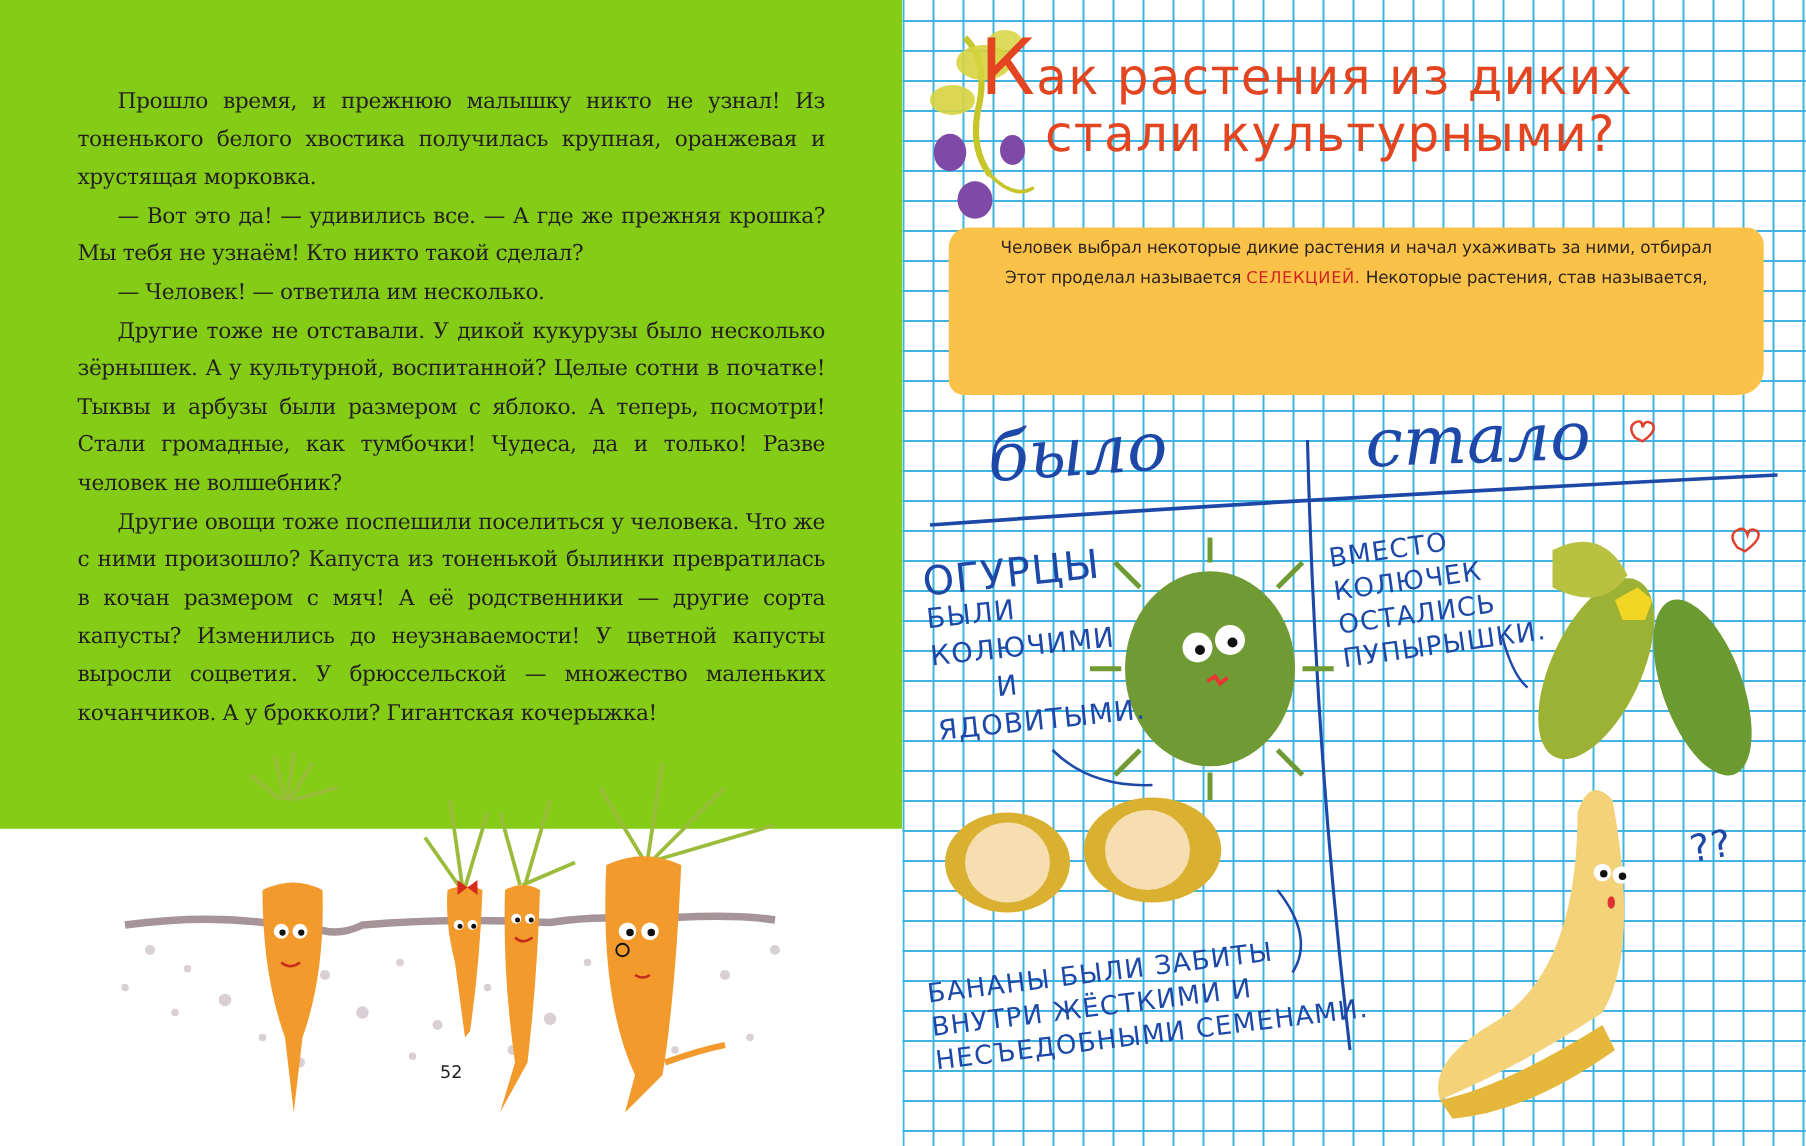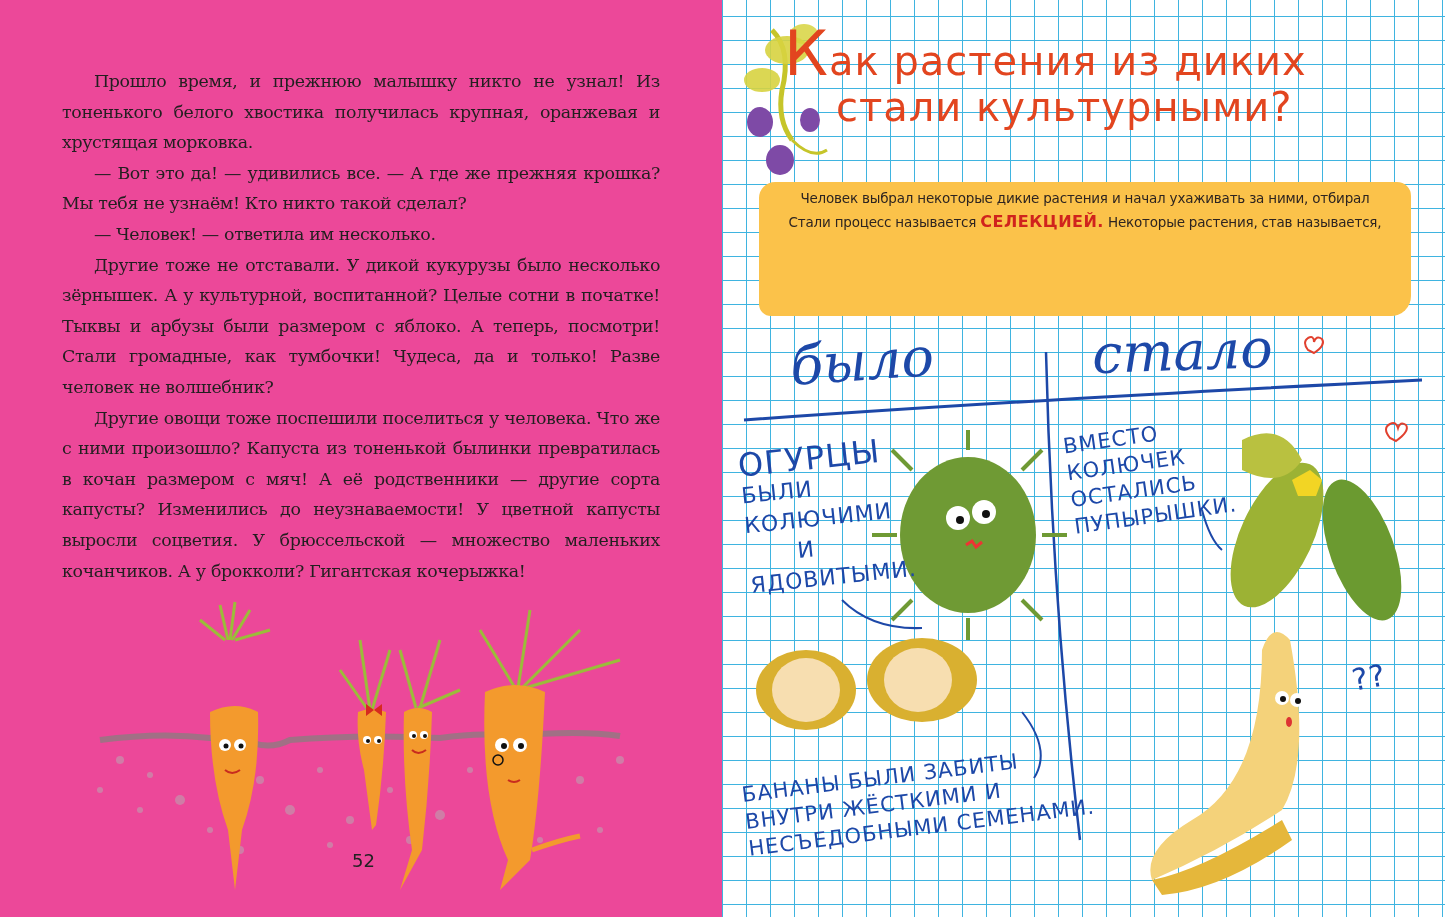--- a/index.html
+++ b/index.html
@@ -1,41 +1,41 @@
 <!DOCTYPE html>
 <html><head>
 <meta charset="utf-8">
 <style>
   * { box-sizing: border-box; margin: 0; padding: 0; }
   html, body { width: 1445px; height: 917px; overflow: hidden; background: #fff; }
   body { position: relative; font-family: "Liberation Serif", serif; color: #231f20; }
 
   
-  .left-page { position: absolute; left: 0; top: 0; width: 722px; height: 917px; background: #ec4899; }
+  .left-page { position: absolute; left: 0; top: 0; width: 722px; height: 663px; background: #84cc16; }
   .story { position: absolute; left: 62px; top: 66px; width: 598px; font-family: "DejaVu Serif", serif; font-size: 17.4px; line-height: 30.6px; text-align: justify; letter-spacing: -0.35px; }
   .story p { text-indent: 32px; }
-  .page-number { position: absolute; left: 352px; top: 850px; font-family: "DejaVu Sans", sans-serif; font-size: 18px; color: #222; }
+  .page-number { position: absolute; left: 352px; top: 850px; font-family: "DejaVu Sans", sans-serif; font-size: 14px; color: #222; }
 
   .illustration { position: absolute; left: 60px; top: 600px; width: 620px; height: 317px; }
 
   
   .right-page { position: absolute; left: 722px; top: 0; width: 723px; height: 917px; background-color: #fff;
     background-image:
       linear-gradient(to right, #3fb4e0 1.4px, transparent 1.4px),
       linear-gradient(to bottom, #3fb4e0 1.4px, transparent 1.4px);
     background-size: 24px 24px;
     background-position: 0px 16px;
   }
   .title { position: absolute; left: 62px; top: 34px; font-family: "DejaVu Sans", sans-serif; color: #e2451f; font-size: 40px; line-height: 46px; letter-spacing: 1px; font-weight: normal; }
   .title .l1 { display: block; }
   .title .l2 { display: block; padding-left: 52px; }
   .title .big-k { font-size: 62px; line-height: 40px; }
 
   .info-box { position: absolute; left: 37px; top: 182px; width: 652px; height: 134px; background: #fbc24a; border-radius: 16px 14px 20px 12px; padding: 4px 20px; text-align: center; font-family: "DejaVu Sans", sans-serif; font-size: 13.5px; line-height: 24px; color: #2d2420; letter-spacing: -0.2px; }
-  .info-box .accent { color: #d0231d; font-weight: bold; font-size: 16px; letter-spacing: 0.5px; }
+  .info-box .accent { color: #d0231d; font-weight: normal; font-size: 13px; letter-spacing: 0.5px; }
 
   .hand { font-family: "DejaVu Sans", sans-serif; color: #1d48a8; position: absolute; text-transform: uppercase; letter-spacing: 1px; }
   .col-head { position: absolute; font-family: "DejaVu Serif", serif; font-style: italic; color: #1d48a8; font-size: 54px; }
   .col-was { left: 68px; top: 330px; transform: rotate(-4deg); }
   .col-now { left: 370px; top: 320px; transform: rotate(-2deg); }
 
   .t-cuc-wild { left: 22px; top: 440px; font-size: 26px; line-height: 32px; transform: rotate(-6deg); width: 180px; }
   .t-cuc-wild .head { font-size: 32px; display:block; }
   .t-cuc-wild .ln { display:block; font-size: 22px; line-height: 30px; }
   .t-cuc-now { left: 346px; top: 420px; font-size: 21px; line-height: 27px; transform: rotate(-8deg); width: 190px; }
@@ -145,21 +145,21 @@
     <path d="M60 130 Q80 150 95 140" stroke="#c6c52a" stroke-width="3" fill="none"></path>
   </svg>
 
   <h1 class="title">
     <span class="l1"><span class="big-k">К</span><span>ак растения из диких</span></span>
     <span class="l2">стали культурными?</span>
   </h1>
 
   <div class="info-box">
     <div>Человек выбрал некоторые дикие растения и начал ухаживать за ними, отбирал</div>
-    <div><span>Стали процесс называется </span><span class="accent">СЕЛЕКЦИЕЙ.</span><span> Некоторые растения, став называется,</span></div>
+    <div><span>Этот проделал называется </span><span class="accent">СЕЛЕКЦИЕЙ.</span><span> Некоторые растения, став называется,</span></div>
   </div>
 
   <svg class="svg-abs" width="723" height="917" viewBox="0 0 723 917">
     <path d="M22 420 Q300 400 700 380" stroke="#1d48a8" stroke-width="3" fill="none"></path>
     <path d="M324 352 Q330 600 358 840" stroke="#1d48a8" stroke-width="2.5" fill="none"></path>
 
     <path d="M586 350 q-6 -8 0 -12 q6 -3 6 4 q2 -7 8 -3 q4 6 -8 14 z" stroke="#e1402e" stroke-width="2" fill="none"></path>
     <path d="M668 438 q-8 -10 0 -14 q6 -3 8 4 q2 -7 8 -3 q4 6 -10 16 z" stroke="#e1402e" stroke-width="2" fill="none"></path>
 
     <g>

